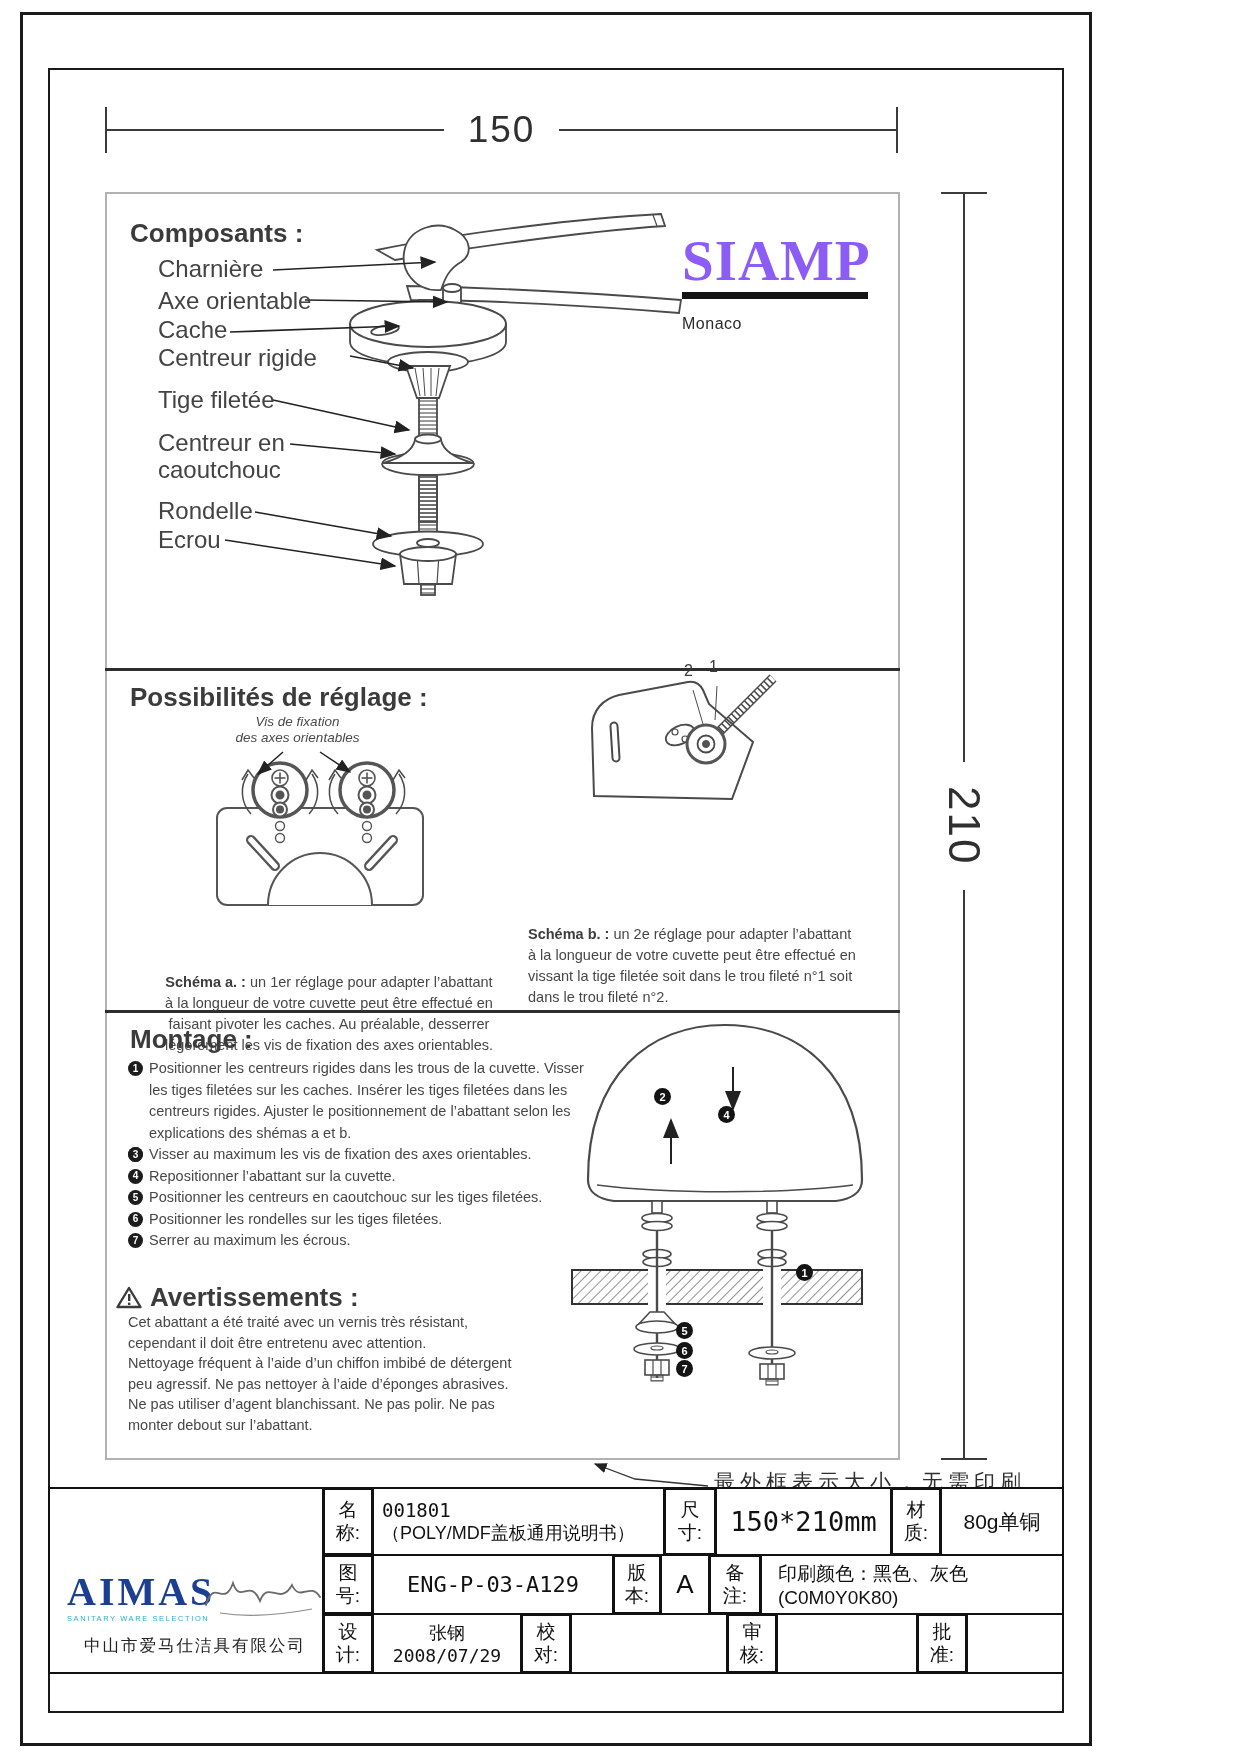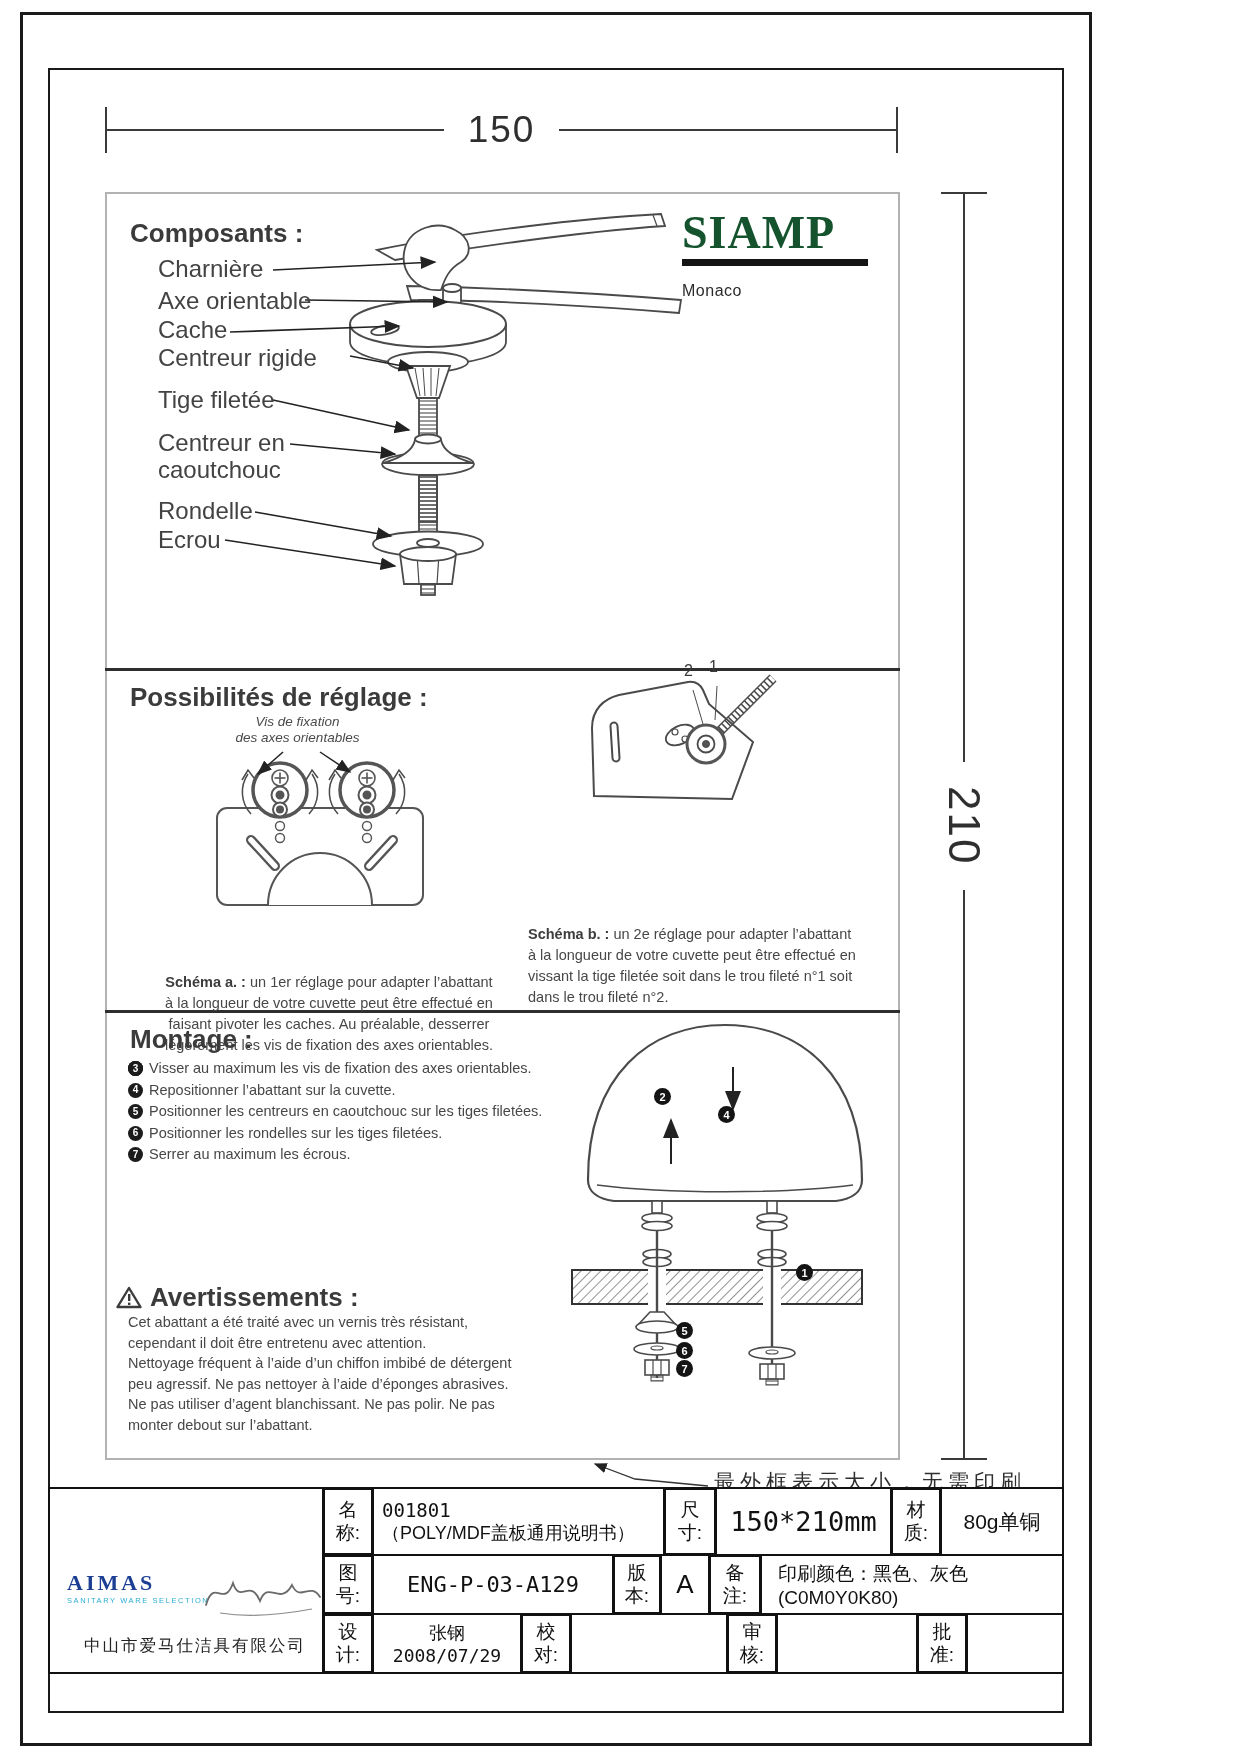--- a/index.html
+++ b/index.html
@@ -25,32 +25,32 @@
   .comp-label{font-size:24px;color:#434343;line-height:1.12;}
   .small-it{font-size:13.5px;font-style:italic;color:#4a4a4a;text-align:center;line-height:1.15;}
   .body-txt{font-size:14.5px;color:#474747;line-height:21px;}
   .bold{font-weight:bold;color:#3d3d3d;}
   .step{position:relative;padding-left:21px;font-size:14.5px;color:#474747;line-height:21.5px;}
   .badge-sm{position:absolute;left:0;top:3px;width:15px;height:15px;border-radius:50%;background:#1c1c1c;color:#fff;font-size:10px;font-weight:bold;display:flex;align-items:center;justify-content:center;}
   .badge{width:17px;height:17px;border-radius:50%;background:#141414;color:#fff;font-size:11px;font-weight:bold;display:flex;align-items:center;justify-content:center;}
   .schemab-num{font-size:16px;color:#3b3b3b;}
   
   .siamp{left:682px;top:210px;width:190px;}
-  .siamp-name{font-family:"Liberation Serif","DejaVu Serif",serif;font-weight:bold;font-size:46px;letter-spacing:1px;color:#14532d;line-height:1;}
+  .siamp-name{font-family:"Liberation Serif","DejaVu Serif",serif;font-weight:bold;font-size:57px;letter-spacing:1px;color:#8b5cf6;line-height:1;margin-top:22px;}
   .siamp-bar{width:186px;height:7px;background:#141414;margin-top:3px;}
   .siamp-sub{font-size:16px;color:#2b2b2b;margin-top:16px;letter-spacing:.5px;}
   
   .warn-row{display:flex;align-items:center;gap:8px;}
   
   .cn-note{font-size:21px;color:#2e2e2e;letter-spacing:5px;}
   
   .cell{position:absolute;border:2px solid #111;box-sizing:border-box;background:#fff;display:flex;align-items:center;justify-content:center;text-align:center;color:#111;}
   .cell-label{border-width:3px;font-size:19px;line-height:1.2;white-space:pre-line;font-weight:500;}
   .mono{font-family:"DejaVu Sans Mono","Liberation Mono",monospace;}
-  .aimas-name{font-family:"Liberation Serif","DejaVu Serif",serif;font-weight:bold;font-size:22px;letter-spacing:3px;color:#1c3f94;line-height:1;}
+  .aimas-name{font-family:"Liberation Serif","DejaVu Serif",serif;font-weight:bold;font-size:40px;letter-spacing:3px;color:#1c3f94;line-height:1;}
   .aimas-sub{font-size:7.5px;color:#2aaed6;letter-spacing:1.6px;margin-top:2px;}
   .aimas-company{font-family:"Liberation Serif","DejaVu Serif",serif;font-size:16.5px;letter-spacing:2px;color:#222;}
 </style>
 </head>
 <body>
 
 <div class="abs outer-frame"></div>
 <div class="abs inner-frame"></div>
 <div class="abs doc-frame"></div>
 <div class="abs divider" style="top:668px;"></div>
@@ -264,21 +264,21 @@
 <div class="abs body-txt" style="left:528px;top:924px;width:392px;">
   <span class="bold">Schéma b. :</span>
   <span class="pre">un 2e réglage pour adapter l’abattant
 à la longueur de votre cuvette peut être effectué en
 vissant la tige filetée soit dans le trou fileté n°1 soit
 dans le trou fileté n°2.</span>
 </div>
 
 <div class="abs h1" style="left:130px;top:1024px;">Montage :</div>
 <div class="abs" style="left:128px;top:1058px;width:472px;">
-  <div class="step"><span class="badge-sm">1</span></div>
+  <div class="step"><span class="badge-sm">1</span><span>Positionner les centreurs rigides dans les trous de la cuvette. Visser les tiges filetées sur les caches. Insérer les tiges filetées dans les centreurs rigides. Ajuster le positionnement de l’abattant selon les explications des shémas a et b.</span></div>
   <div class="step"><span class="badge-sm">2</span></div>
   <div class="step"><span class="badge-sm">3</span><span>Visser au maximum les vis de fixation des axes orientables.</span></div>
   <div class="step"><span class="badge-sm">4</span><span>Repositionner l’abattant sur la cuvette.</span></div>
   <div class="step"><span class="badge-sm">5</span><span>Positionner les centreurs en caoutchouc sur les tiges filetées.</span></div>
   <div class="step"><span class="badge-sm">6</span><span>Positionner les rondelles sur les tiges filetées.</span></div>
   <div class="step"><span class="badge-sm">7</span><span>Serrer au maximum les écrous.</span></div>
 </div>
 
 <div class="abs badge" style="left:654px;top:1088px;">2</div>
 <div class="abs badge" style="left:718px;top:1106px;">4</div>

